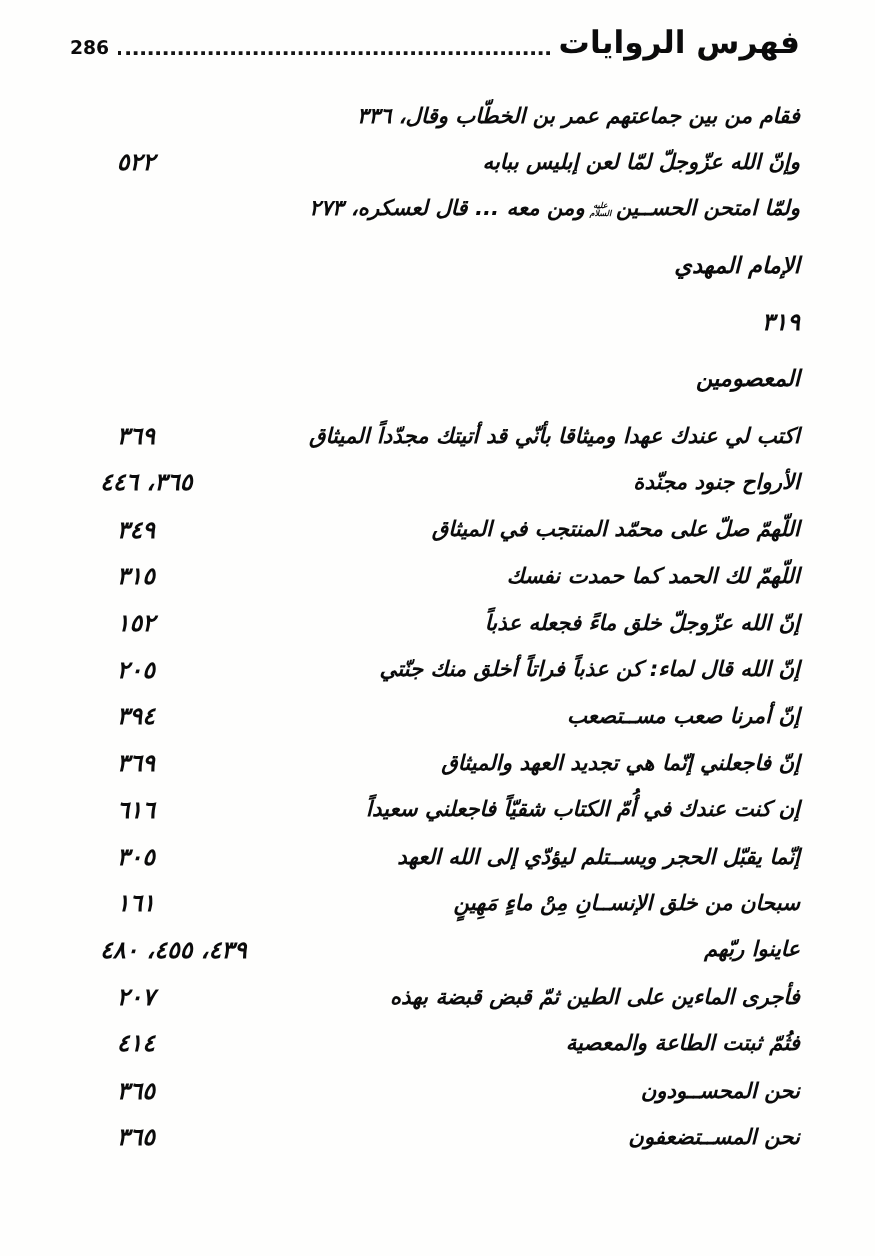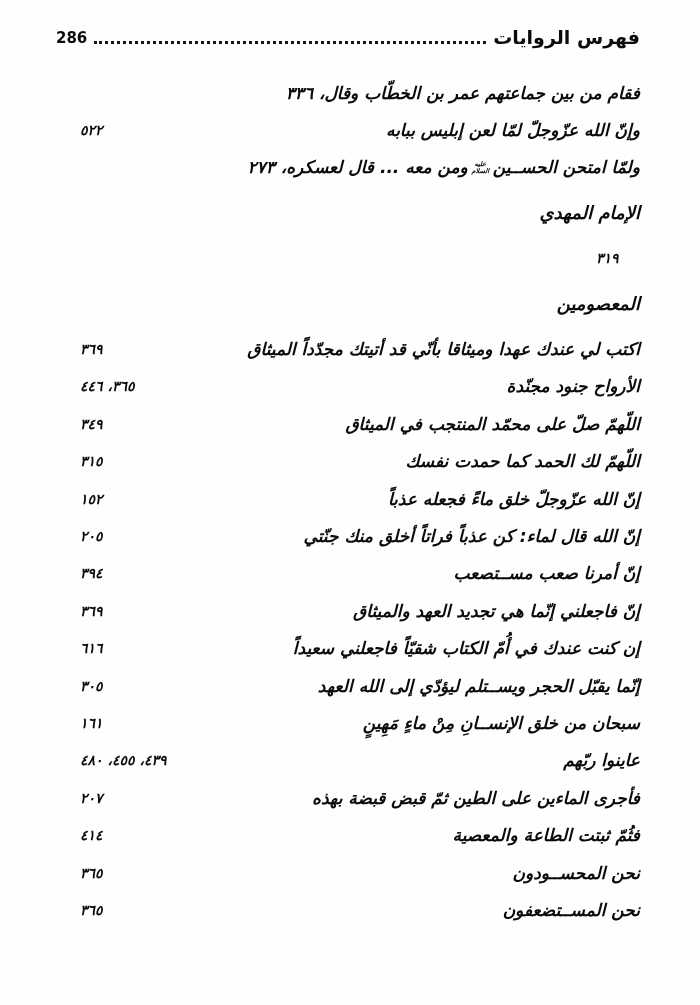--- a/index.html
+++ b/index.html
@@ -22,21 +22,21 @@
     height: 1005px;
     padding: 18px 60px 0 56px;
     background: #fefefd;
   }
   .header-row {
     display: flex;
     align-items: flex-end;
     height: 30px;
   }
   .header-title {
-    font-size: 19px;
+    font-size: 25px;
     white-space: nowrap;
   }
   .leader {
     flex: 1;
     border-bottom: 3px dotted #151515;
     margin: 0 7px 4px 7px;
     height: 1px;
   }
   .header-pagenum {
     font-size: 15px;
@@ -58,22 +58,22 @@
     height: 37.4px;
     display: flex;
     align-items: flex-start;
     font-size: 18px;
   }
   .entry-text {
     font-size: 17px;
     white-space: nowrap;
   }
   .entry-pages {
-    font-size: 14px;
-    text-align: left;
+    font-size: 19px;
+    text-align: right;
     white-space: nowrap;
     margin-left: 24px;
     min-width: 44px;
   }
   .honorific {
     display: inline-block;
     width: 21px;
     font-size: 6.5px;
     line-height: 1.1;
     text-align: center;

